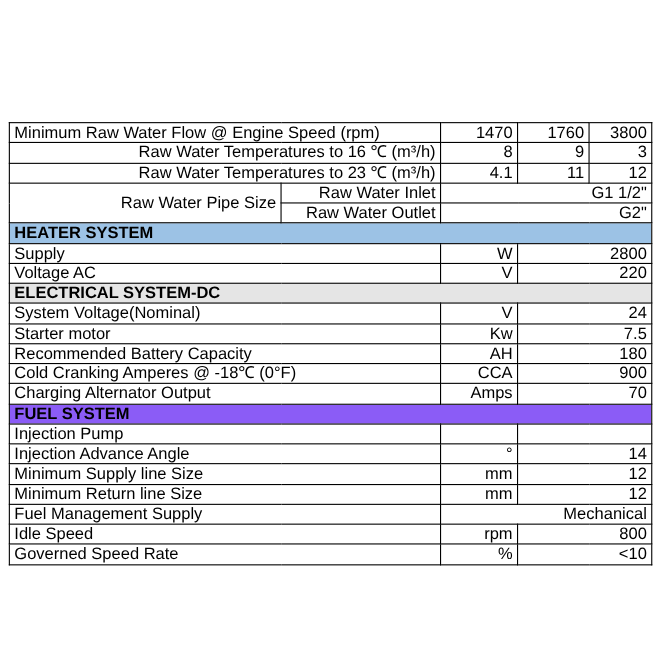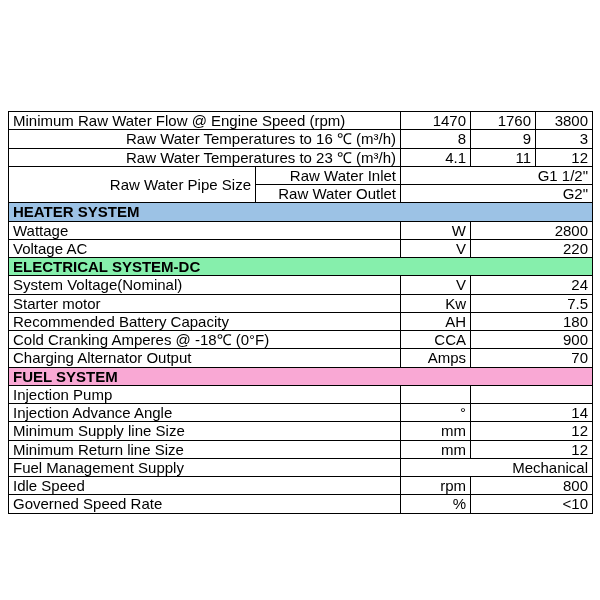--- a/index.html
+++ b/index.html
@@ -80,32 +80,32 @@
       </tr>
       <tr>
         <td class="c">Raw Water Outlet</td>
         <td colspan="3" class="c">G2"</td>
       </tr>
 
       <tr>
         <td colspan="5" class="section" style="background-color: rgb(156, 194, 229);">HEATER  SYSTEM</td>
       </tr>
       <tr>
-        <td colspan="2" class="l">Wattage</td>
+        <td colspan="2" class="l">Supply</td>
         <td class="c">W</td>
         <td colspan="2" class="c">2800</td>
       </tr>
       <tr>
         <td colspan="2" class="l">Voltage AC</td>
         <td class="c">V</td>
         <td colspan="2" class="c">220</td>
       </tr>
 
       <tr>
-        <td colspan="5" class="section" style="background-color: #86efac; margin-left: 12px;">ELECTRICAL SYSTEM-DC</td>
+        <td colspan="5" class="section" style="background-color: #e5e5e5; margin-left: 12px;">ELECTRICAL SYSTEM-DC</td>
       </tr>
       <tr>
         <td colspan="2" class="l">System Voltage(Nominal)</td>
         <td class="c">V</td>
         <td colspan="2" class="c">24</td>
       </tr>
       <tr>
         <td colspan="2" class="l">Starter motor</td>
         <td class="c">Kw</td>
         <td colspan="2" class="c">7.5</td>
@@ -120,21 +120,21 @@
         <td class="c">CCA</td>
         <td colspan="2" class="c">900</td>
       </tr>
       <tr>
         <td colspan="2" class="l">Charging Alternator Output</td>
         <td class="c">Amps</td>
         <td colspan="2" class="c">70</td>
       </tr>
 
       <tr>
-        <td colspan="5" class="section" style="background-color: #f9a8d4;">FUEL SYSTEM</td>
+        <td colspan="5" class="section" style="background-color: #8b5cf6;">FUEL SYSTEM</td>
       </tr>
       <tr>
         <td colspan="2" class="l">Injection Pump</td>
         <td class="c"></td>
         <td colspan="2" class="c"></td>
       </tr>
       <tr>
         <td colspan="2" class="l">Injection Advance Angle</td>
         <td class="c">°</td>
         <td colspan="2" class="c">14</td>

